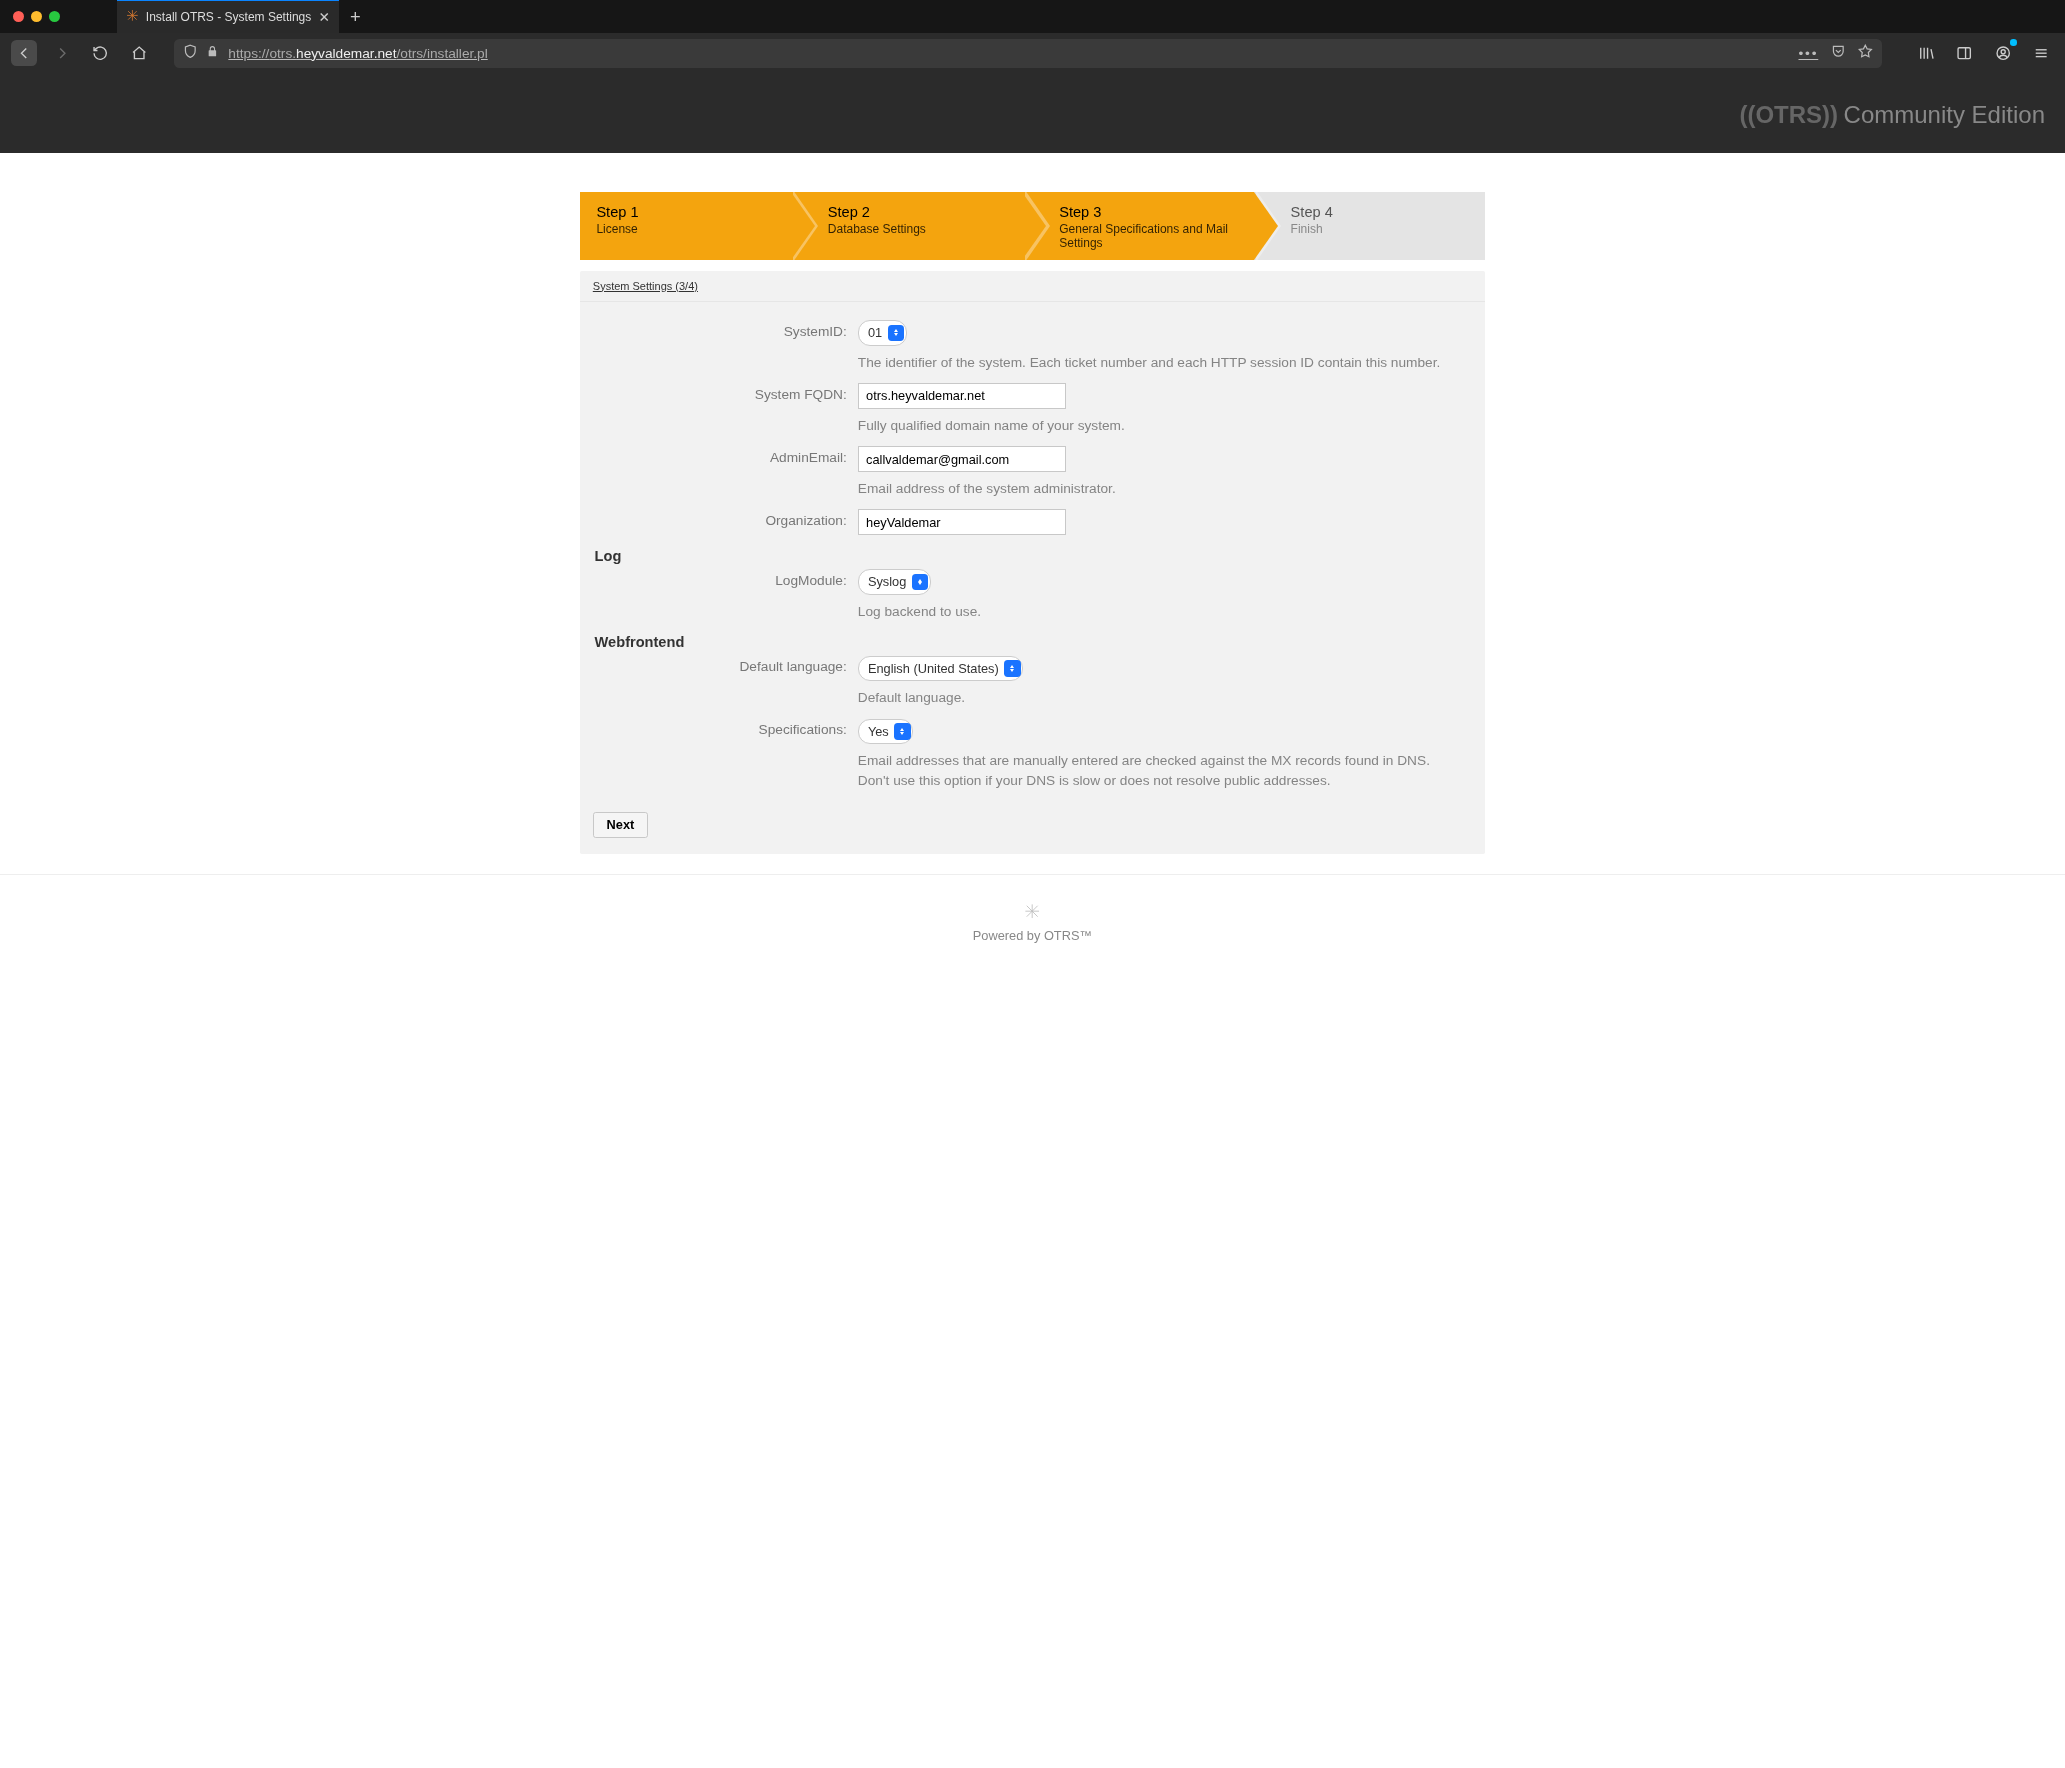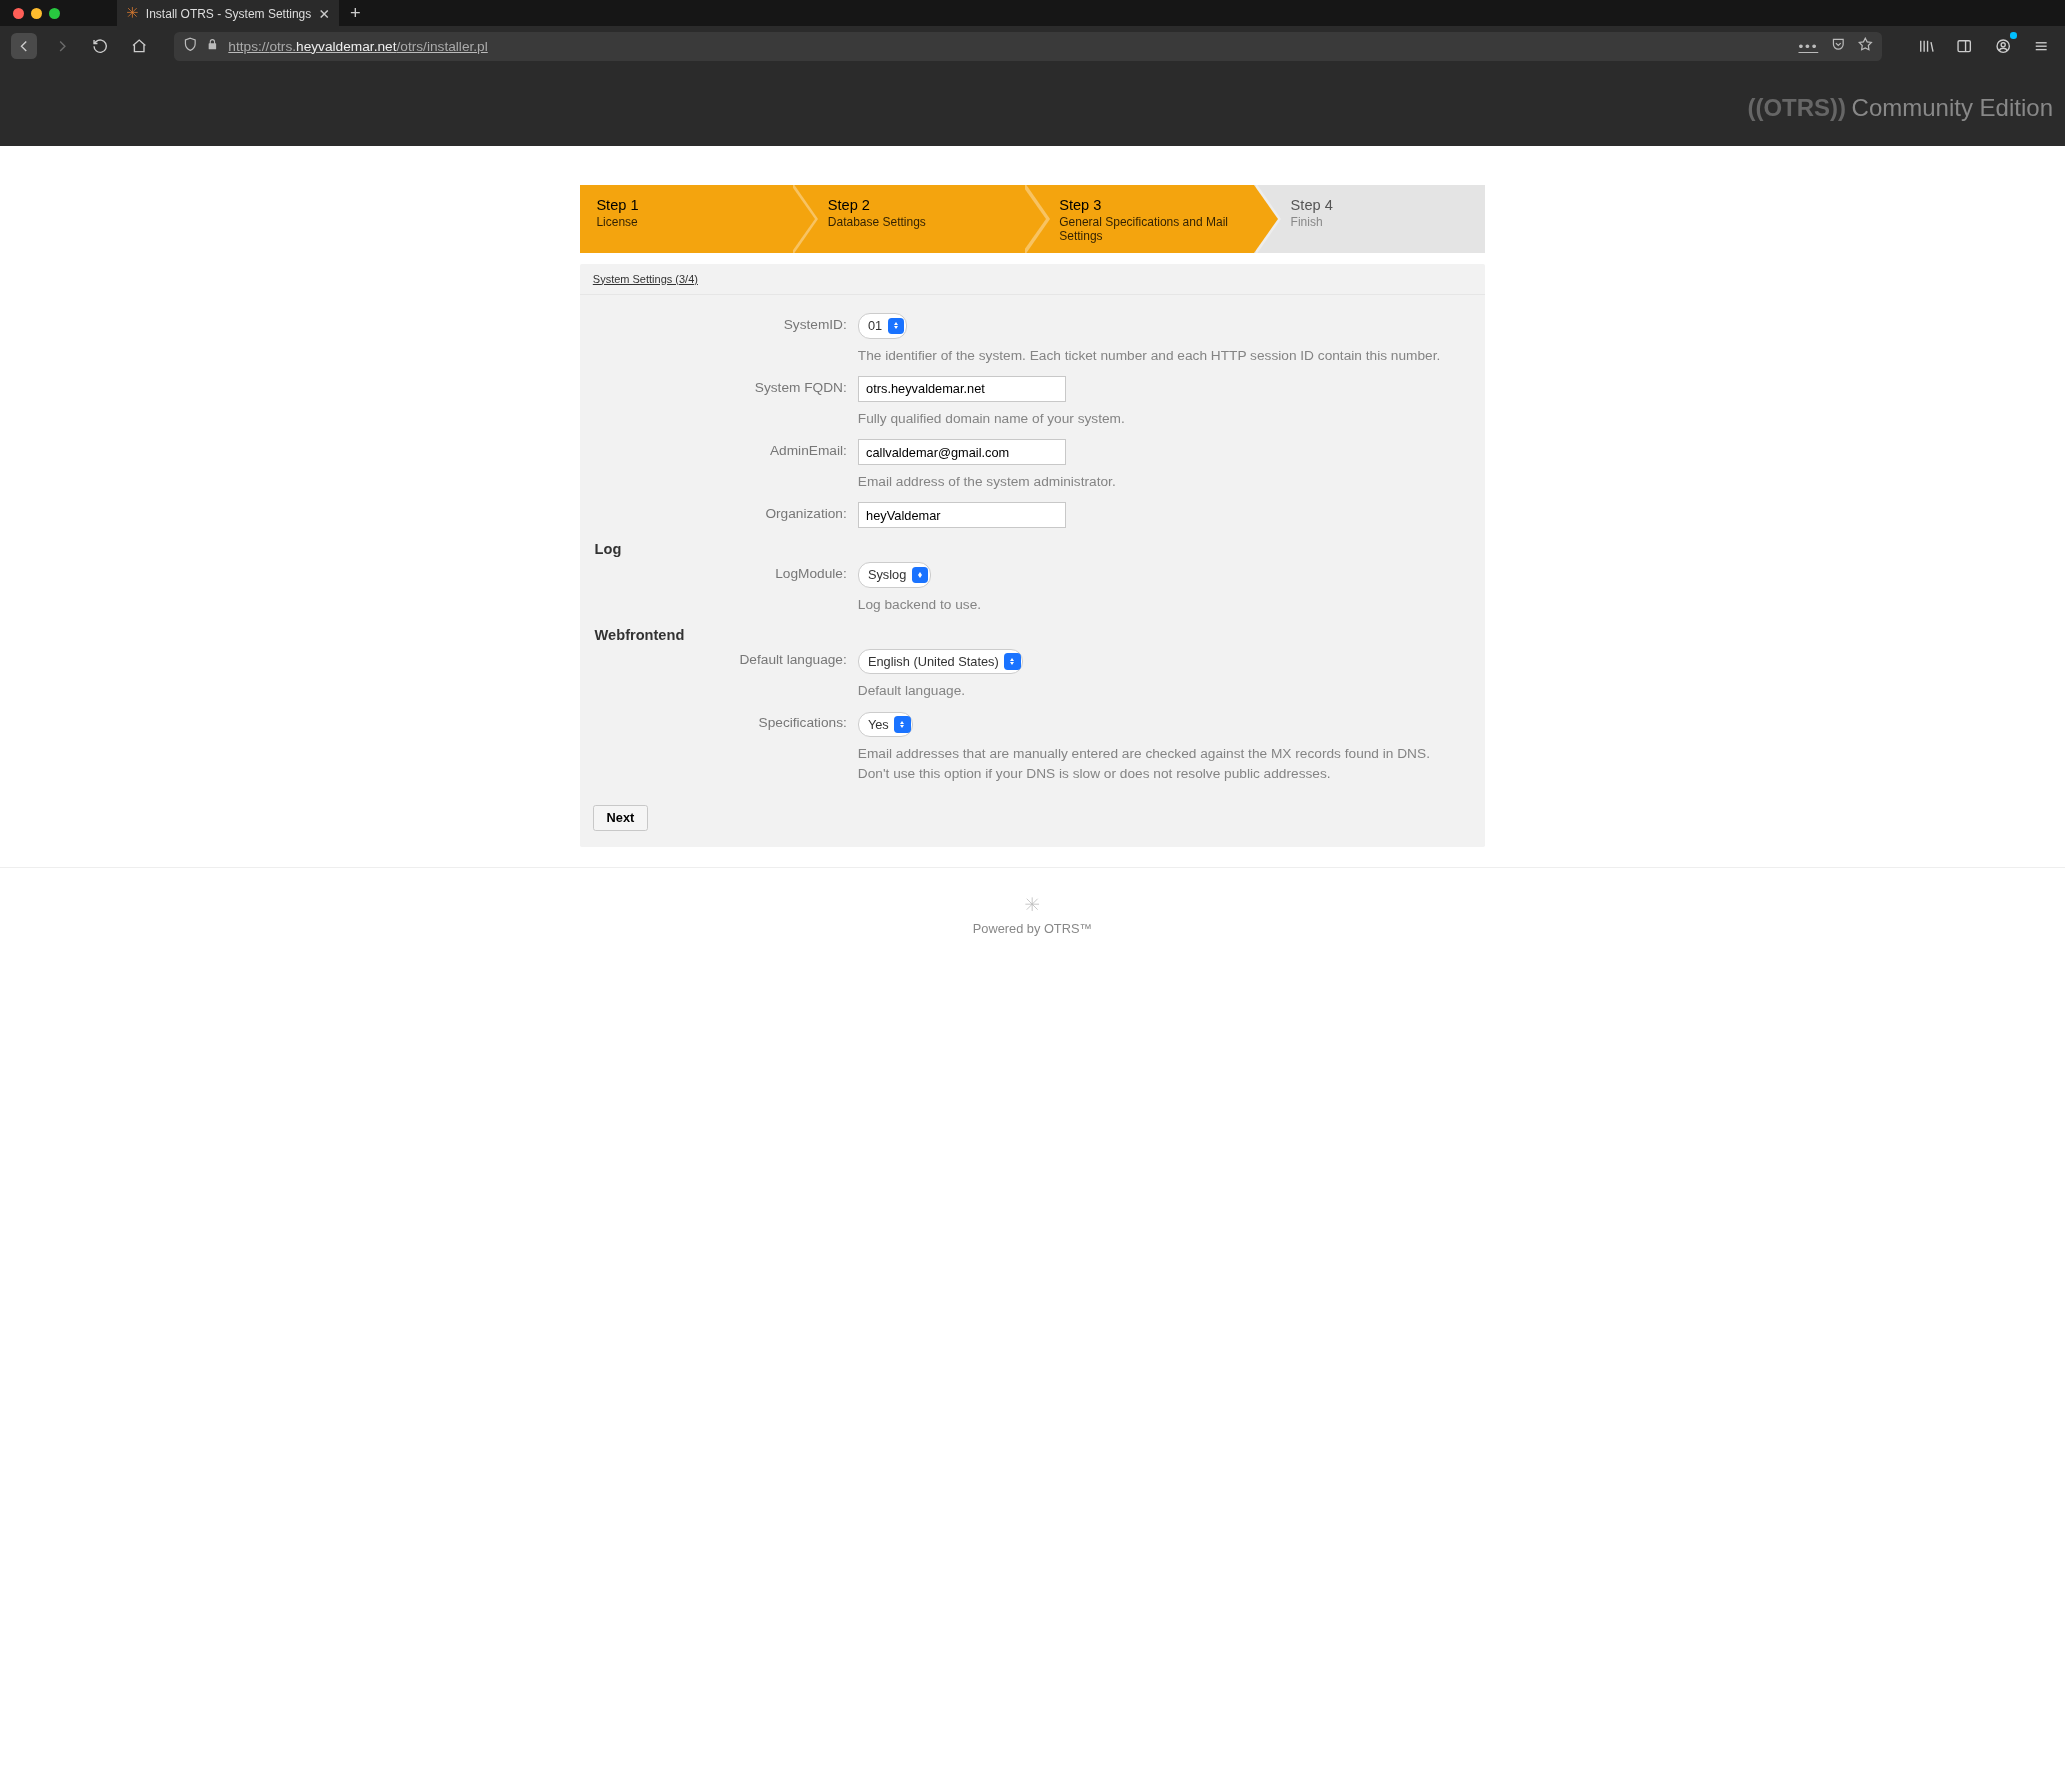--- a/index.html
+++ b/index.html
@@ -8,21 +8,21 @@
   background: #fff;
   color: #333;
 }
 .browser-chrome {
   background: #161616;
   color: #bbb;
 }
 .tab-bar {
   display: flex;
   align-items: center;
-  height: 26px;
+  height: 33px;
   padding-left: 9.1px;
 }
 .traffic-lights {
   display: flex;
   gap: 7.3px;
   padding: 0 7.3px 0 3.7px;
   align-items: center;
 }
 .tl { width: 11px; height: 11px; border-radius: 50%; }
 .tl-red { background: #ff5f57; }
@@ -74,21 +74,21 @@
 .url-text { flex:1; white-space: nowrap; overflow:hidden; }
 .url-text .host { color:#eee; }
 .url-right { display:flex; gap:12.8px; align-items:center; }
 .toolbar-right { display:flex; gap:12.8px; align-items:center; margin-left:18.3px; }
 .notif-dot { position:relative; }
 .notif-dot::after { content:''; position:absolute; top:-0.9px; right:-0.9px; width:6.4px;height:6.4px;background:#00bfff;border-radius:50%; }
 
 
 .page-header {
   background: #2b2b2b;
-  padding: 24px 12px;
+  padding: 24px 20px;
   display: flex;
   justify-content: flex-end;
 }
 .brand { font-size: 24px; font-weight: 700; color: #666; }
 .brand .edition { font-weight: 400; color: #888; margin-left: 5.5px;}
 .page-body {
   background: #fff;
   padding: 0 0 37px 0;
 }
 .container {

